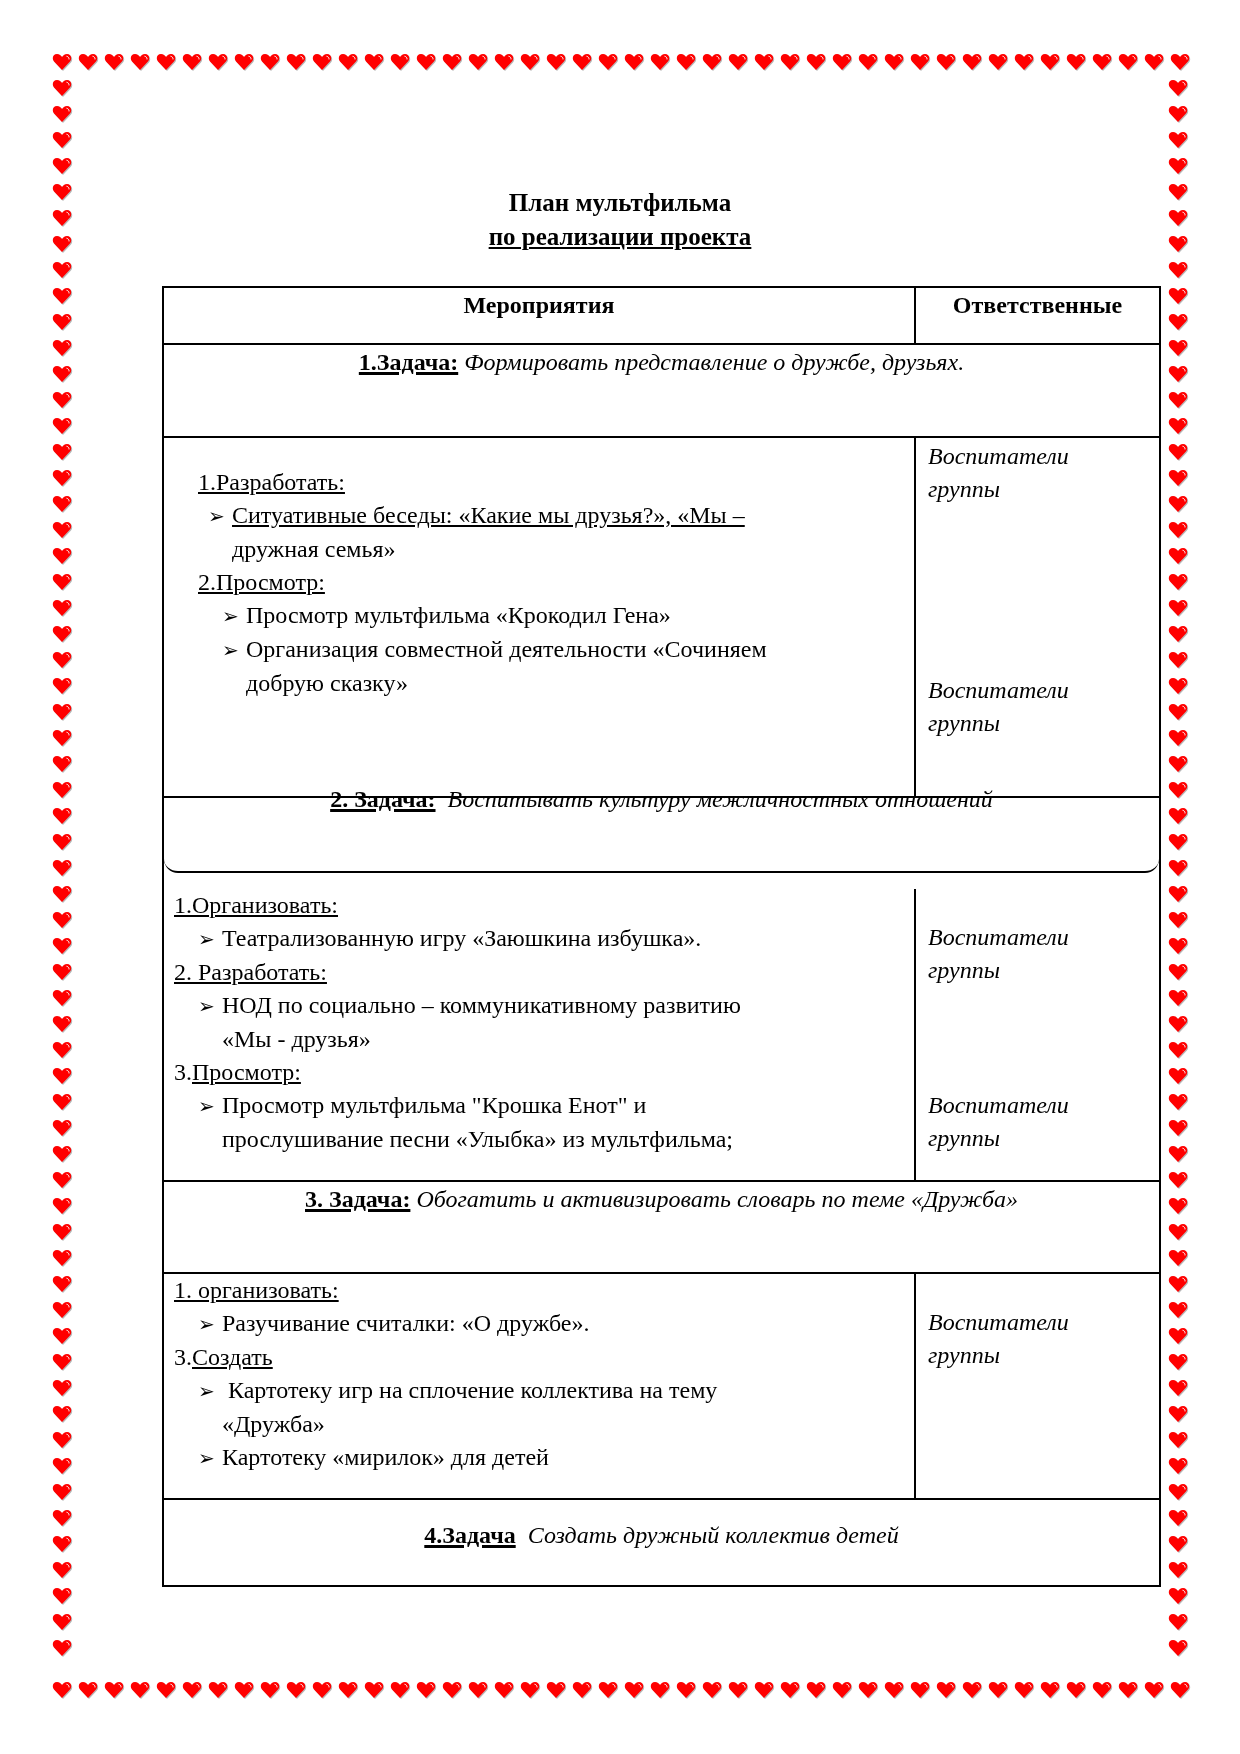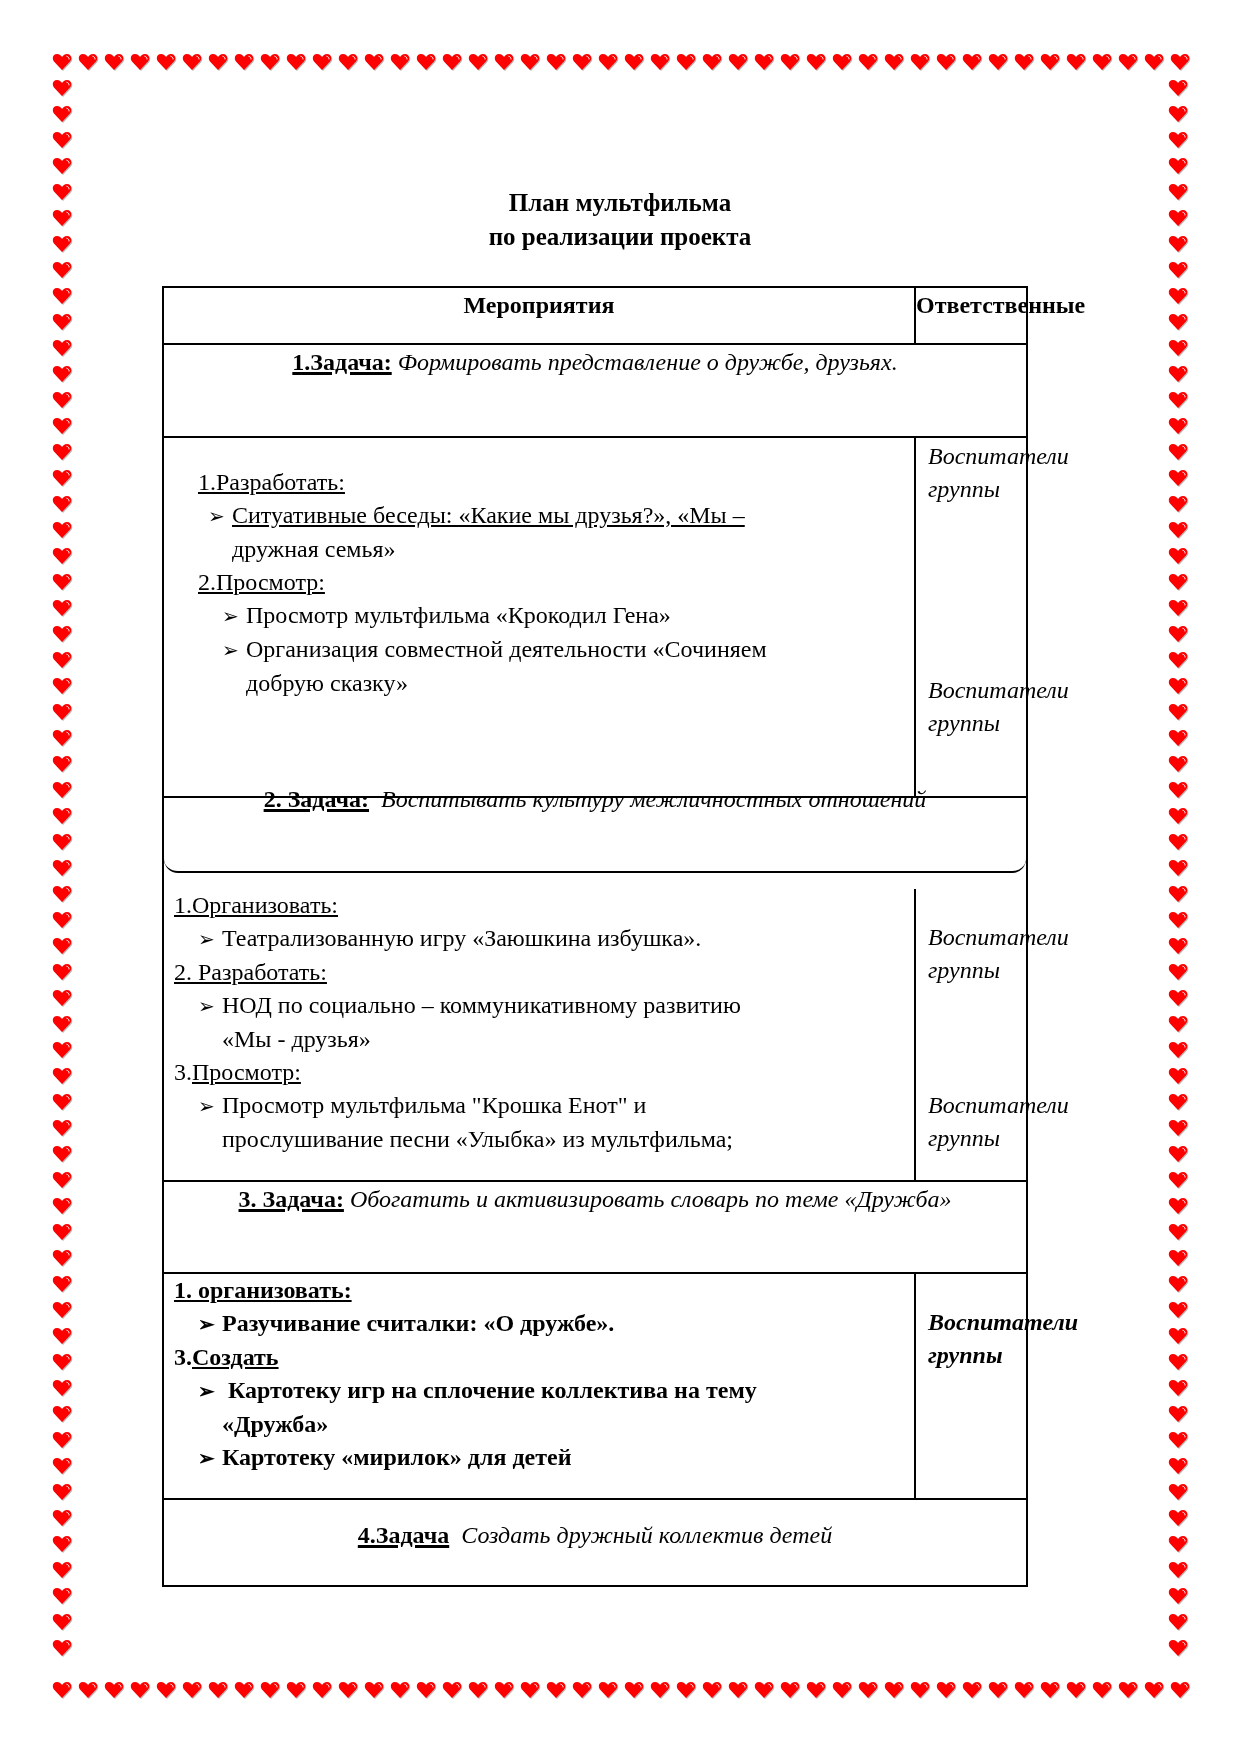--- a/index.html
+++ b/index.html
@@ -10,23 +10,23 @@
   .heart-col { flex-direction:column; gap:6px; }
   .heart { width:20px; height:20px; display:block; filter:drop-shadow(1.5px 1.5px 0 #b8b8b8); }
   #hearts-top { left:52px; top:52px; }
   #hearts-bottom { left:52px; top:1680px; }
   #hearts-left { left:52px; top:78px; }
   #hearts-right { left:1168px; top:78px; }
 
   .title { position:absolute; left:0; width:1240px; text-align:center;
            font-weight:bold; font-size:25px; line-height:34px; }
   #title1 { top:186px; }
-  #title2 { top:220px; }
+  #title2 { top:220px;text-decoration:underline; }
 
-  .tbl { position:absolute; left:162px; top:286px; width:866px; height:1301px;
+  .tbl { position:absolute; left:162px; top:286px; width:999px; height:1301px;
          border:2.5px solid #000; box-sizing:border-box; }
   .row { position:absolute; left:0; right:0; border-bottom:2.5px solid #000; box-sizing:border-box; }
   .row.last { border-bottom:none; }
   .cell-l { position:absolute; left:0; top:0; bottom:0; width:752px; border-right:2px solid #000; box-sizing:border-box; }
   .cell-r { position:absolute; left:752px; top:0; bottom:0; right:0; }
   .hdr { font-weight:bold; font-size:24px; text-align:center; padding-top:4px; }
   .task { text-align:center; font-size:24px; padding-top:4px; }
   .task .lbl { font-weight:bold; text-decoration:underline; text-decoration-thickness:3px; }
   .task .txt { font-style:italic; }
   .content { font-size:24px; line-height:33px; padding:0 0 0 10px; }
@@ -1371,21 +1371,21 @@
         <div>Воспитатели</div>
         <div>группы</div>
       </div>
     </div>
   </div>
 
   <div class="row task" style="top:894px;height:92px;">
     <span class="lbl">3. Задача:</span>
     <span class="txt">Обогатить и активизировать словарь по теме «Дружба»</span>
   </div>
-  <div class="row" style="top:986px;height:226px;font-weight:bold;">
+  <div class="row" style="top:986px;height:226px;">
     <div class="cell-l content">
       <div class="items" style="padding-top:0px;">
           <div class="line"><span class="ul">1. </span><span class="ul">организовать:</span></div>
           <div class="line" style="padding-left: 24px;"><span class="bullet">➢</span><span>Разучивание считалки: «О дружбе».</span></div>
           <div class="line"><span>3.</span><span class="ul">Создать</span></div>
           <div class="line" style="padding-left: 24px;"><span class="bullet">➢</span><span> Картотеку игр на сплочение коллектива на тему</span></div>
           <div class="line" style="padding-left: 48px;">«Дружба»</div>
           <div class="line" style="padding-left: 24px;"><span class="bullet">➢</span><span>Картотеку «мирилок» для детей</span></div>
         </div>
     </div>

